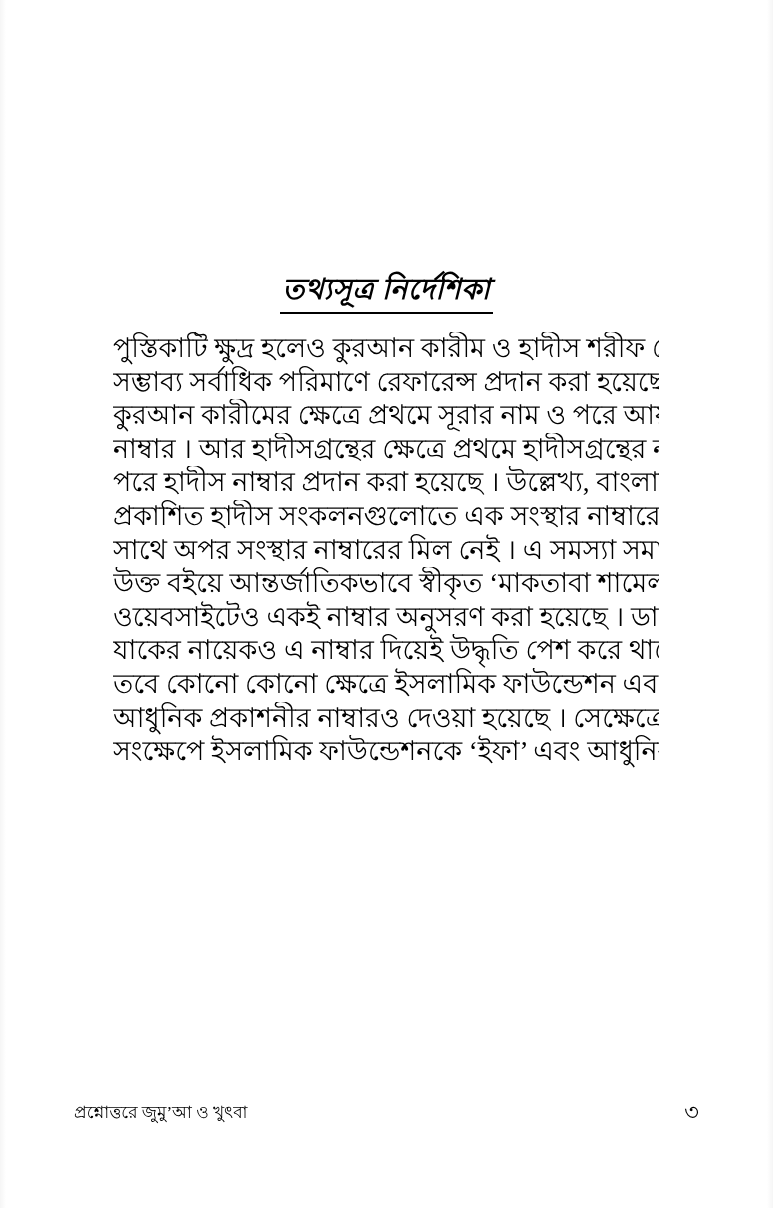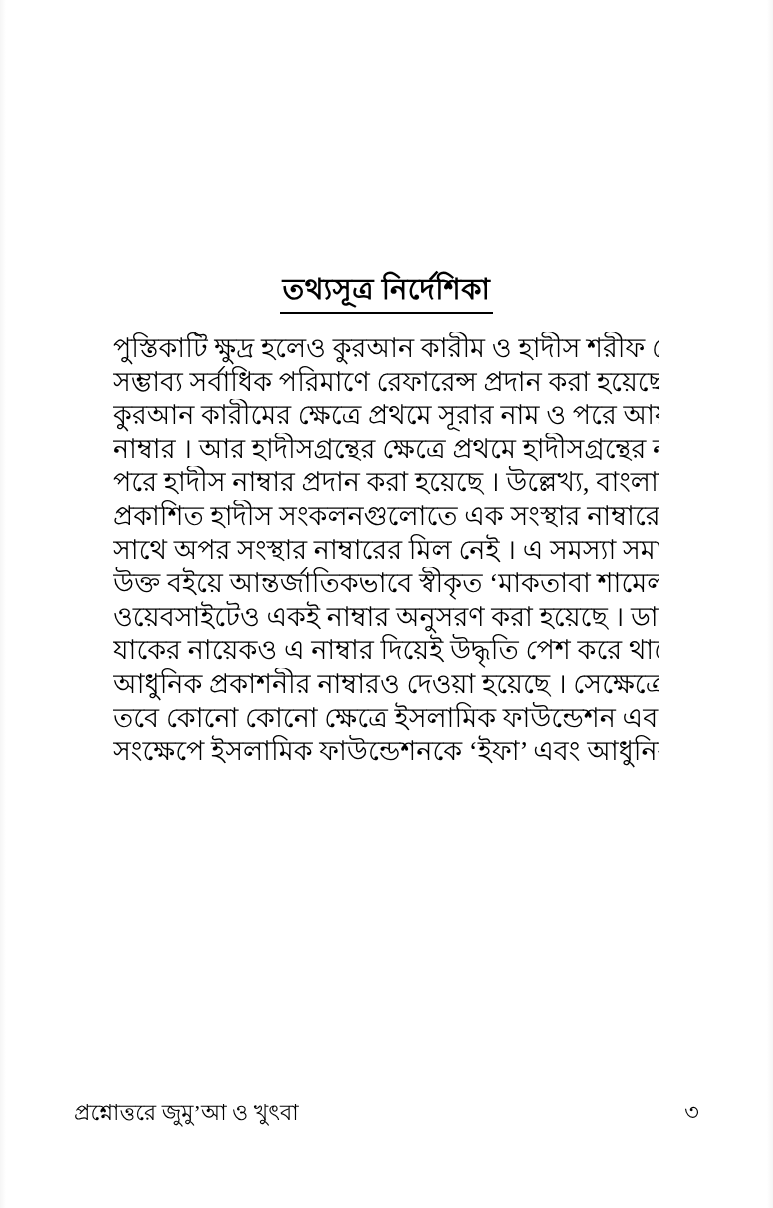--- a/index.html
+++ b/index.html
@@ -35,20 +35,21 @@
     text-align: center;
   }
   .heading {
     display: inline-block;
     font-size: 29px;
     line-height: 36px;
     font-weight: 600;
     padding: 0 3px 5px 3px;
     border-bottom: 2.5px solid #000000;
     letter-spacing: 0.5px;
+    font-style: italic;
   }
 
   .body-text {
     position: absolute;
     left: 113px;
     top: 332px;
     width: 546px;
     font-size: 27px;
   }
   .body-text .line {
@@ -61,21 +62,21 @@
   }
   .body-text .line.last {
     text-align: left;
     text-align-last: left;
   }
 
   .footer-title {
     position: absolute;
     left: 74px;
     top: 1098px;
-    font-size: 22px;
+    font-size: 17px;
     line-height: 30px;
     white-space: nowrap;
   }
   .page-number {
     position: absolute;
     right: 74px;
     top: 1098px;
     font-size: 23px;
     line-height: 30px;
     text-align: right;
@@ -94,22 +95,22 @@
     <div class="line">পুস্তিকাটি ক্ষুদ্র হলেও কুরআন কারীম ও হাদীস শরীফ থেকে</div>
     <div class="line">সম্ভাব্য সর্বাধিক পরিমাণে রেফারেন্স প্রদান করা হয়েছে ।</div>
     <div class="line">কুরআন কারীমের ক্ষেত্রে প্রথমে সূরার নাম ও পরে আয়াত</div>
     <div class="line">নাম্বার । আর হাদীসগ্রন্থের ক্ষেত্রে প্রথমে হাদীসগ্রন্থের নাম ও</div>
     <div class="line">পরে হাদীস নাম্বার প্রদান করা হয়েছে । উল্লেখ্য, বাংলাদেশে</div>
     <div class="line">প্রকাশিত হাদীস সংকলনগুলোতে এক সংস্থার নাম্বারের</div>
     <div class="line">সাথে অপর সংস্থার নাম্বারের মিল নেই । এ সমস্যা সমাধানে</div>
     <div class="line">উক্ত বইয়ে আন্তর্জাতিকভাবে স্বীকৃত ‘মাকতাবা শামেলা’</div>
     <div class="line">ওয়েবসাইটেও একই নাম্বার অনুসরণ করা হয়েছে ।  ডা.</div>
     <div class="line">যাকের নায়েকও এ নাম্বার দিয়েই উদ্ধৃতি পেশ করে থাকেন ।</div>
+    <div class="line">তবে কোনো কোনো ক্ষেত্রে ইসলামিক ফাউন্ডেশন এবং</div>
     <div class="line">আধুনিক প্রকাশনীর নাম্বারও দেওয়া হয়েছে ।  সেক্ষেত্রে</div>
-    <div class="line">তবে কোনো কোনো ক্ষেত্রে ইসলামিক ফাউন্ডেশন এবং</div>
     <div class="line">সংক্ষেপে ইসলামিক ফাউন্ডেশনকে ‘ইফা’ এবং আধুনিক</div>
   </div>
 
   <div class="footer-title">প্রশ্নোত্তরে জুমু’আ ও খুৎবা</div>
 
   <div class="page-number">৩</div>
 
 </div>
 
 </body></html>

